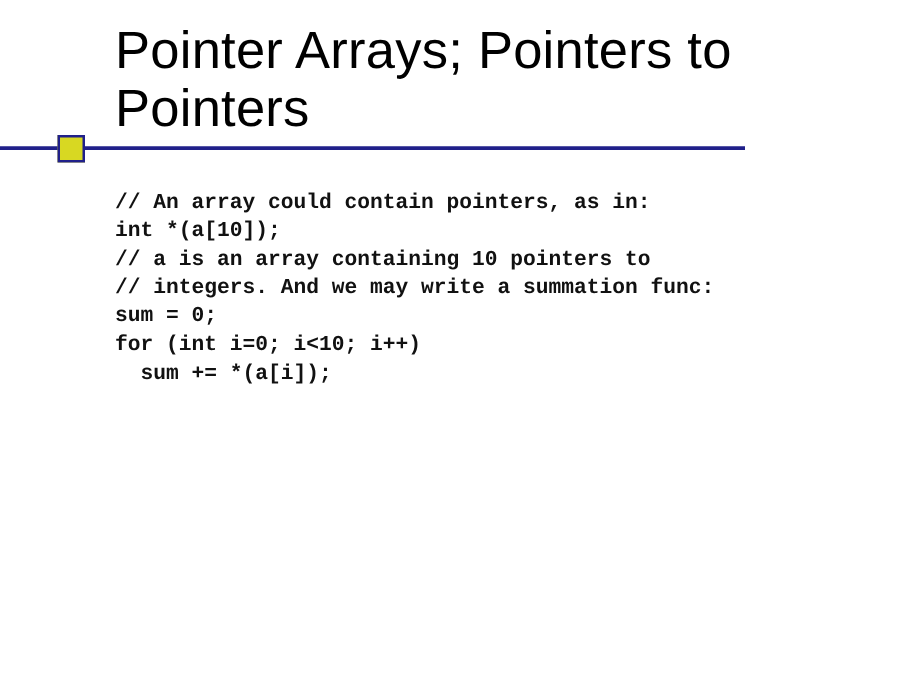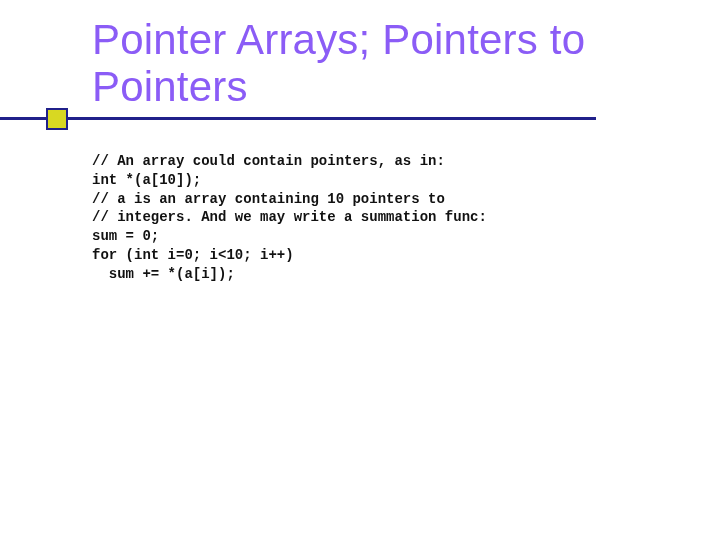--- a/index.html
+++ b/index.html
@@ -21,21 +21,21 @@
   .title-wrap {
     position: absolute;
     top: 16px;
     left: 92px;
     right: 30px;
   }
   .title {
     font-size: 42px;
     line-height: 1.12;
     font-weight: 400;
-    color: #8b5cf6;
+    color: #000000;
     font-family: Arial, Helvetica, sans-serif;
     letter-spacing: 0.2px;
   }
   .title-rule {
     position: absolute;
     height: 3px;
     background: #20208a;
     left: 0;
     top: 117px;
     width: 596px;
@@ -49,21 +49,21 @@
     left: 46px;
     top: 108px;
     box-sizing: border-box;
   }
   .code-block {
     position: absolute;
     top: 152px;
     left: 92px;
     right: 30px;
     font-family: "Courier New", Courier, monospace;
-    font-size: 14px;
+    font-size: 17px;
     line-height: 1.34;
     color: #111;
     font-weight: bold;
     white-space: pre;
   }
 </style>
 </head>
 <body>
 
 <div class="slide">

